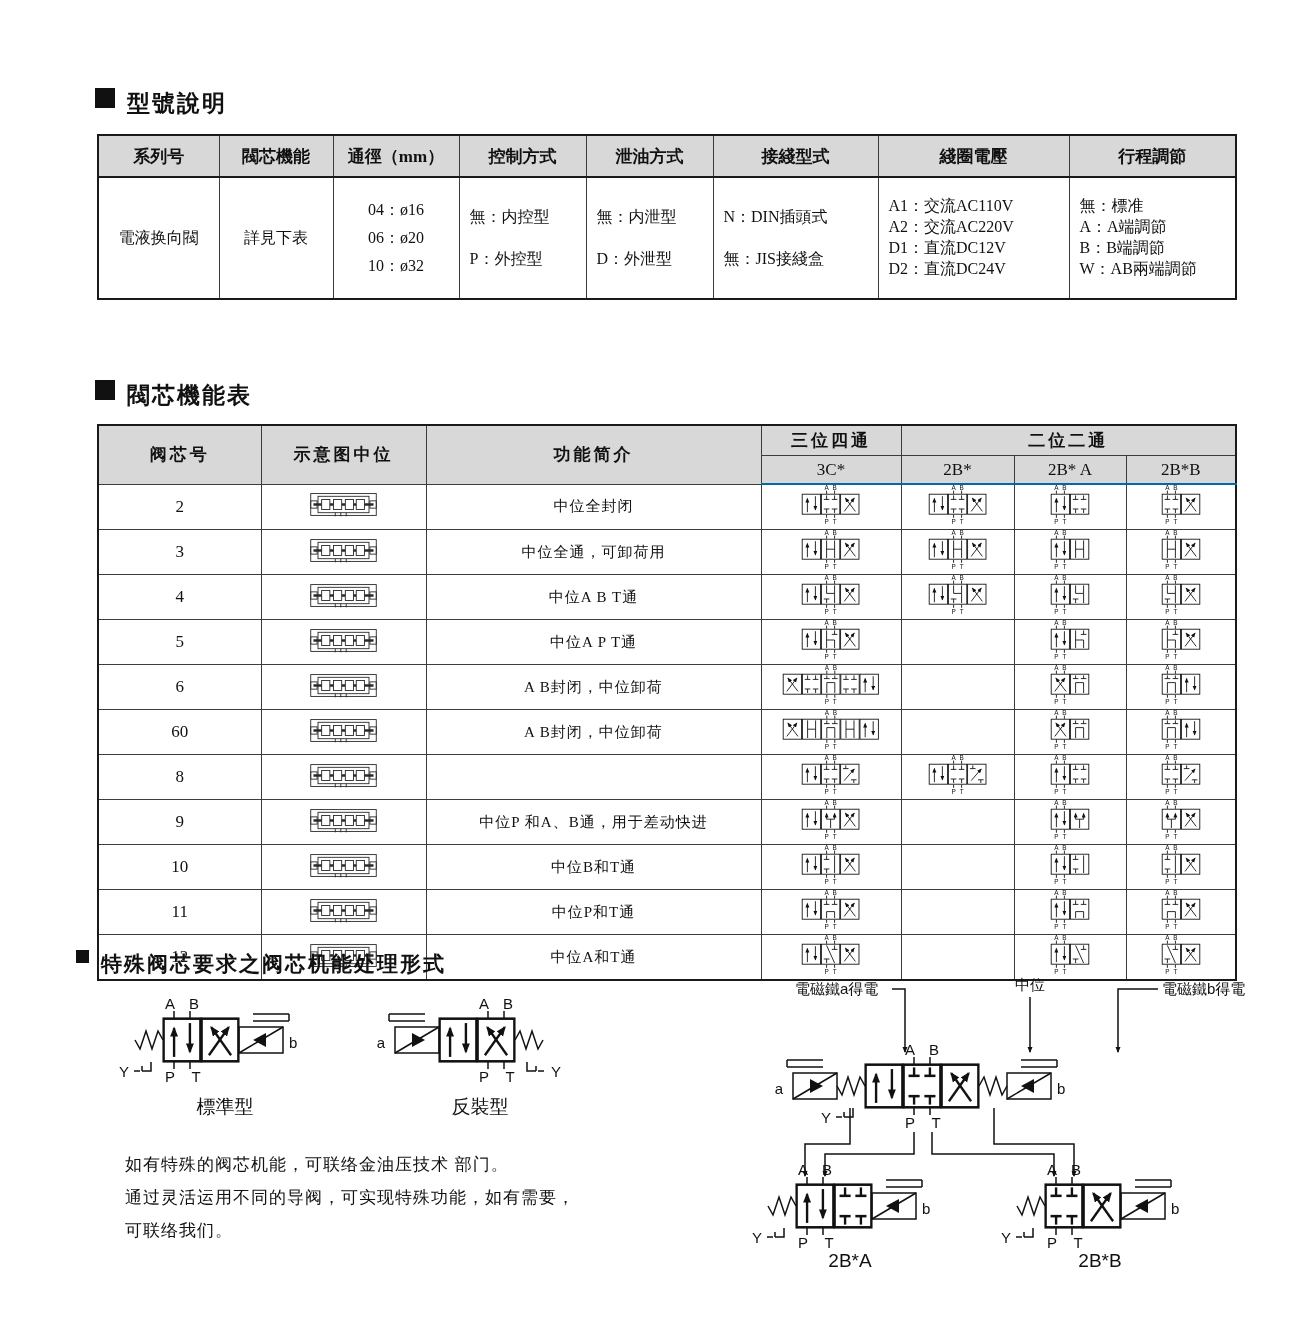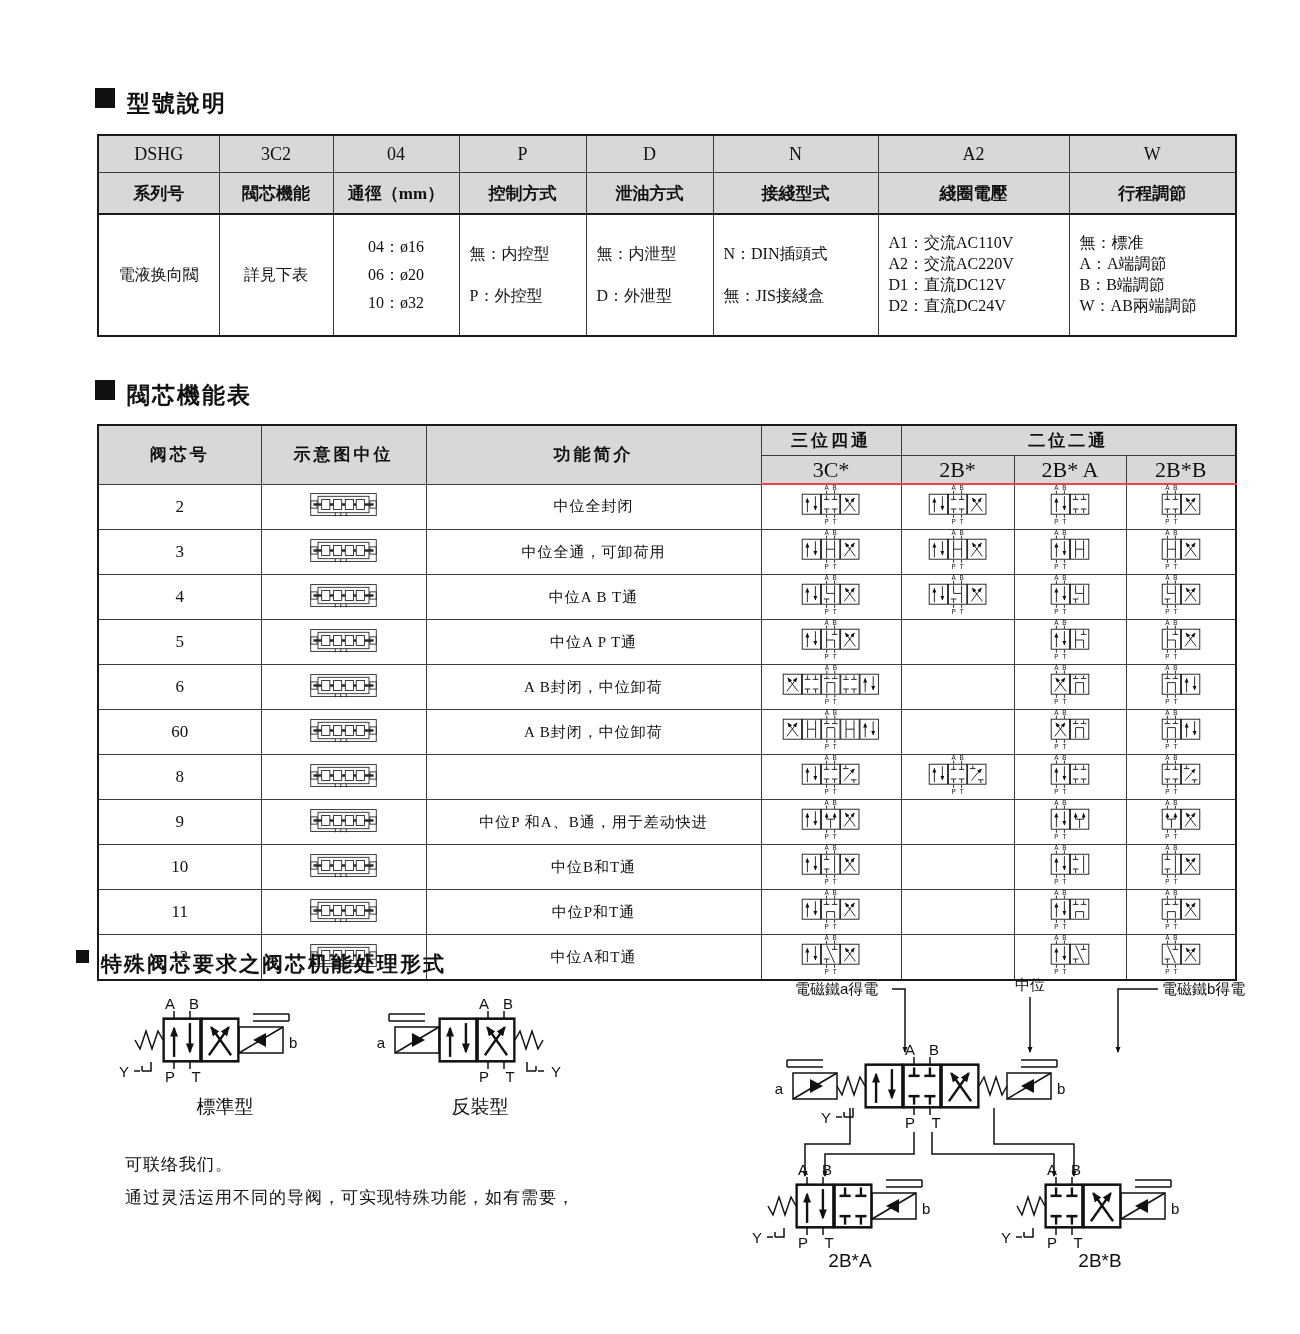--- a/index.html
+++ b/index.html
@@ -22,21 +22,21 @@
   .t1-code td{height:36px;font-family:"Liberation Serif",serif;font-size:18px;}
   .t1-label td{height:40px;font-family:"Liberation Serif",serif;font-size:17px;font-weight:bold;
                border-bottom:2px solid #1a1a1a;margin-top:20px;}
   .t1-body td{height:112px;font-family:"Liberation Serif",serif;font-size:16px;}
   .cellcol{display:flex;flex-direction:column;justify-content:space-around;
            height:100%;box-sizing:border-box;padding:18px 4px;}
   .cellcol.left{align-items:flex-start;text-align:left;padding-left:10px;}
   .cellcol.center{align-items:center;}
   .t2 thead td{font-family:"Liberation Serif",serif;}
   .t2 .h1 td{height:29px;font-size:17px;font-weight:bold;letter-spacing:3px;}
-  .t2 .h2 td{height:27px;font-size:22px;border-bottom:2px solid #ef4444;font-family:Liberation Serif, serif;}
+  .t2 .h2 td{height:27px;font-size:17px;border-bottom:2px solid #0369a1;font-family:Liberation Serif, serif;}
   .t2 tbody td{height:42px;background:#fff;}
   .t2 .no-cell{font-family:"Liberation Serif",serif;font-size:17px;}
   .t2 .desc-cell{font-family:"Liberation Serif",serif;font-size:15px;letter-spacing:1px;margin-top:48px;}
   
   .vsym line,.vsym rect,.vsym path{stroke:#111;fill:none;stroke-width:1.1;}
   .vsym text{fill:#111;stroke:none;font-size:8px;font-family:"Liberation Sans",sans-serif;}
   
   .spool rect,.spool line{stroke:#2a2a2a;fill:none;stroke-width:1;}
   .spool .land{fill:#fff;}
   .spool .shaft{stroke-width:3;}
@@ -68,30 +68,20 @@
     <col style="width:121px">
       <col style="width:114px">
       <col style="width:126px">
       <col style="width:127px">
     <col style="width:127px">
       <col style="width:165px">
       <col style="width:191px">
       <col style="width:167px">
   </colgroup>
   <tbody id="t1b">
-      <tr class="t1-code">
-        <td class="hd">DSHG</td>
-        <td class="hd">3C2</td>
-        <td class="hd">04</td>
-        <td class="hd">P</td>
-        <td class="hd">D</td>
-        <td class="hd">N</td>
-        <td class="hd">A2</td>
-        <td class="hd">W</td>
-      </tr>
       <tr class="t1-label">
         <td class="hd">系列号</td>
         <td class="hd">閥芯機能</td>
         <td class="hd">通徑（mm）</td>
         <td class="hd">控制方式</td>
         <td class="hd">泄油方式</td>
         <td class="hd">接綫型式</td>
         <td class="hd">綫圈電壓</td>
         <td class="hd">行程調節</td>
       </tr>
@@ -1604,15 +1594,16 @@
       <text x="378" y="276" text-anchor="middle">T</text>
       <path d="M333,256 v9 h-9"></path>
       <path d="M316,265 h6"></path>
       <path d="M324,260 v5"></path>
       <text x="311" y="271" text-anchor="end">Y</text>
     </g>
     <text class="big" x="400" y="295" text-anchor="middle">2B*B</text>
   </svg>
 
 <div class="abs notes" style="left:125px;top:1148px;">
+  <div>如有特殊的阀芯机能，可联络金油压技术 部门。</div>
+  <div>通过灵活运用不同的导阀，可实现特殊功能，如有需要，</div>
   <div>可联络我们。</div>
-  <div>通过灵活运用不同的导阀，可实现特殊功能，如有需要，</div>
 </div>
 
 </body></html>

